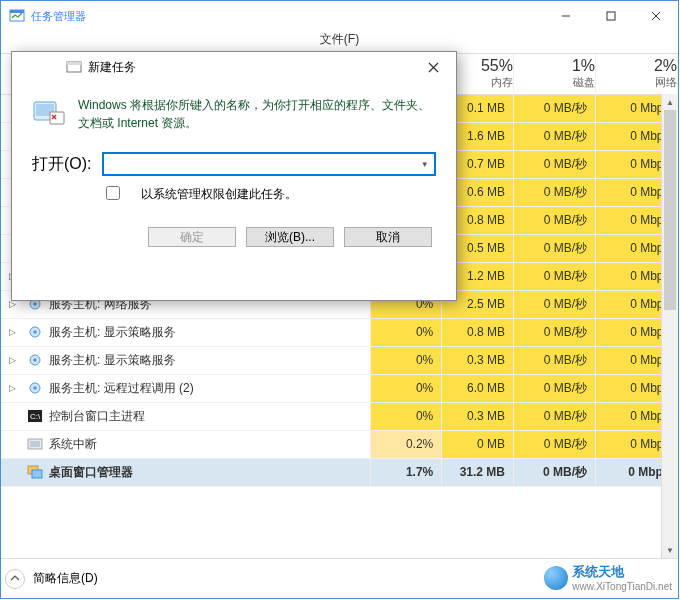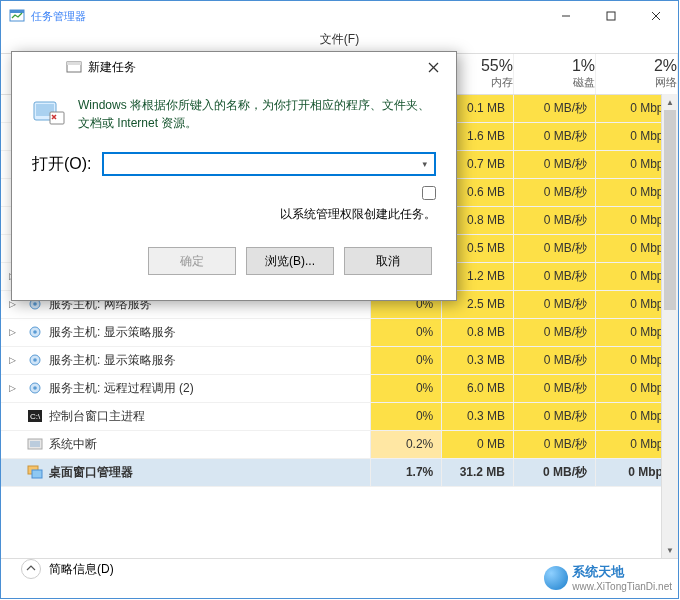--- a/index.html
+++ b/index.html
@@ -27,42 +27,42 @@
 tbody td.name { text-align: left; }
 tbody td.num { text-align: right; }
 tbody tr.selected td { background: #d8e6f2; font-weight: bold; }
 tbody td.hl { background: #fde047; }
 tbody td.hl2 { background: #ffe7a3; margin-left: 32px; }
 tbody td.num { border-left: 1px solid #eee; }
 .proc-name { display: flex; align-items: center; gap: 6px; }
 .expand { width: 12px; color: #666; font-size: 9px; }
 .proc-icon { width: 16px; height: 16px; display: inline-flex; align-items: center; justify-content: center; }
 
-.statusbar { position: absolute; bottom: 0; left: 0; right: 0; height: 40px; border-top: 1px solid #ddd; display: flex; align-items: flex-start; padding: 0 20px; font-size: 12px; justify-content: space-between; }
+.statusbar { position: absolute; bottom: 0; left: 0; right: 0; height: 40px; border-top: 1px solid #ddd; display: flex; align-items: center; padding: 0 4px; font-size: 12px; justify-content: space-between; }
 .statusbar .left { display: flex; align-items: center; gap: 8px; }
 .statusbar .chev { width: 20px; height: 20px; border: 1px solid #ccc; border-radius: 50%; display: flex; align-items: center; justify-content: center; font-size: 10px; color: #555; }
 
 .dialog { position: absolute; left: 10px; top: 50px; width: 446px; height: 250px; background: #fff; border: 1px solid #888; box-shadow: 3px 3px 14px rgba(0,0,0,0.35); z-index: 10; }
 .dialog .dtitle { height: 30px; display: flex; align-items: center; padding: 0 8px; font-size: 12px; margin-left: 46px; }
 .dialog .dtitle .ticon { width: 16px; height: 16px; margin-right: 6px; }
 .dialog .dtitle .txt { flex: 1; }
 .dialog .dtitle .x { width: 30px; height: 30px; display: flex; align-items: center; justify-content: center; font-size: 14px; }
 .dialog .body { padding: 14px 20px 10px 20px; }
 .dialog .desc { display: flex; gap: 12px; align-items: flex-start; margin-bottom: 20px; }
 .dialog .desc .runicon { width: 34px; height: 34px; flex-shrink: 0; }
 .dialog .desc .text { font-size: 12px; color: #14532d; line-height: 1.5; }
 .dialog .openrow { display: flex; align-items: center; gap: 10px; margin-bottom: 10px; }
 .dialog .openrow label { font-size: 16px; }
 .dialog .openrow .combo { flex: 1; height: 24px; border: 2px solid #0078d7; display: flex; align-items: center; padding: 0 4px; }
 .dialog .openrow .combo input { flex: 1; border: none; outline: none; font-size: 12px; }
 .dialog .openrow .combo .dd { font-size: 9px; color: #555; padding: 0 3px; }
-.dialog .chkrow { padding-left: 74px; font-size: 12px; display: flex; align-items: flex-end; gap: 6px; margin-bottom: 24px; flex-direction: column; }
+.dialog .chkrow { padding-left: 74px; font-size: 12px; display: flex; align-items: flex-start; gap: 21px; margin-bottom: 24px; }
 .dialog .chkrow input { width: 14px; height: 14px; }
 .dialog .btns { display: flex; justify-content: flex-end; gap: 10px; padding-right: 4px; }
-.dialog .btns button { width: 88px; height: 28px; font-size: 12px; background: #e1e1e1; border: 1px solid #adadad; }
+.dialog .btns button { width: 88px; height: 20px; font-size: 12px; background: #e1e1e1; border: 1px solid #adadad; }
 .dialog .btns button:disabled { color: #999; background: #efefef; }
 
 .watermark { position: absolute; right: 6px; bottom: 6px; font-size: 10px; color: #3aa0e8; display: flex; align-items: center; gap: 4px; }
 .watermark .logo { width: 24px; height: 24px; border-radius: 50%; background: radial-gradient(circle at 30% 30%, #8ed0ff, #1c7fcc); }
 .watermark .txt b { font-size: 13px; color: #2a7fc9; }
 .watermark .txt small { color: #888; font-size: 10px; display: block; }
 
 .scrollbar-v { position: absolute; right: 0; top: 40px; bottom: 0; width: 17px; background: #f0f0f0; border-left: 1px solid #ddd; }
 .scrollbar-v .thumb { position: absolute; left: 2px; right: 2px; top: 16px; height: 200px; background: #cdcdcd; }
 .scrollbar-v .arr { position: absolute; left: 0; right: 0; height: 16px; display: flex; align-items: center; justify-content: center; font-size: 8px; color: #666; }

